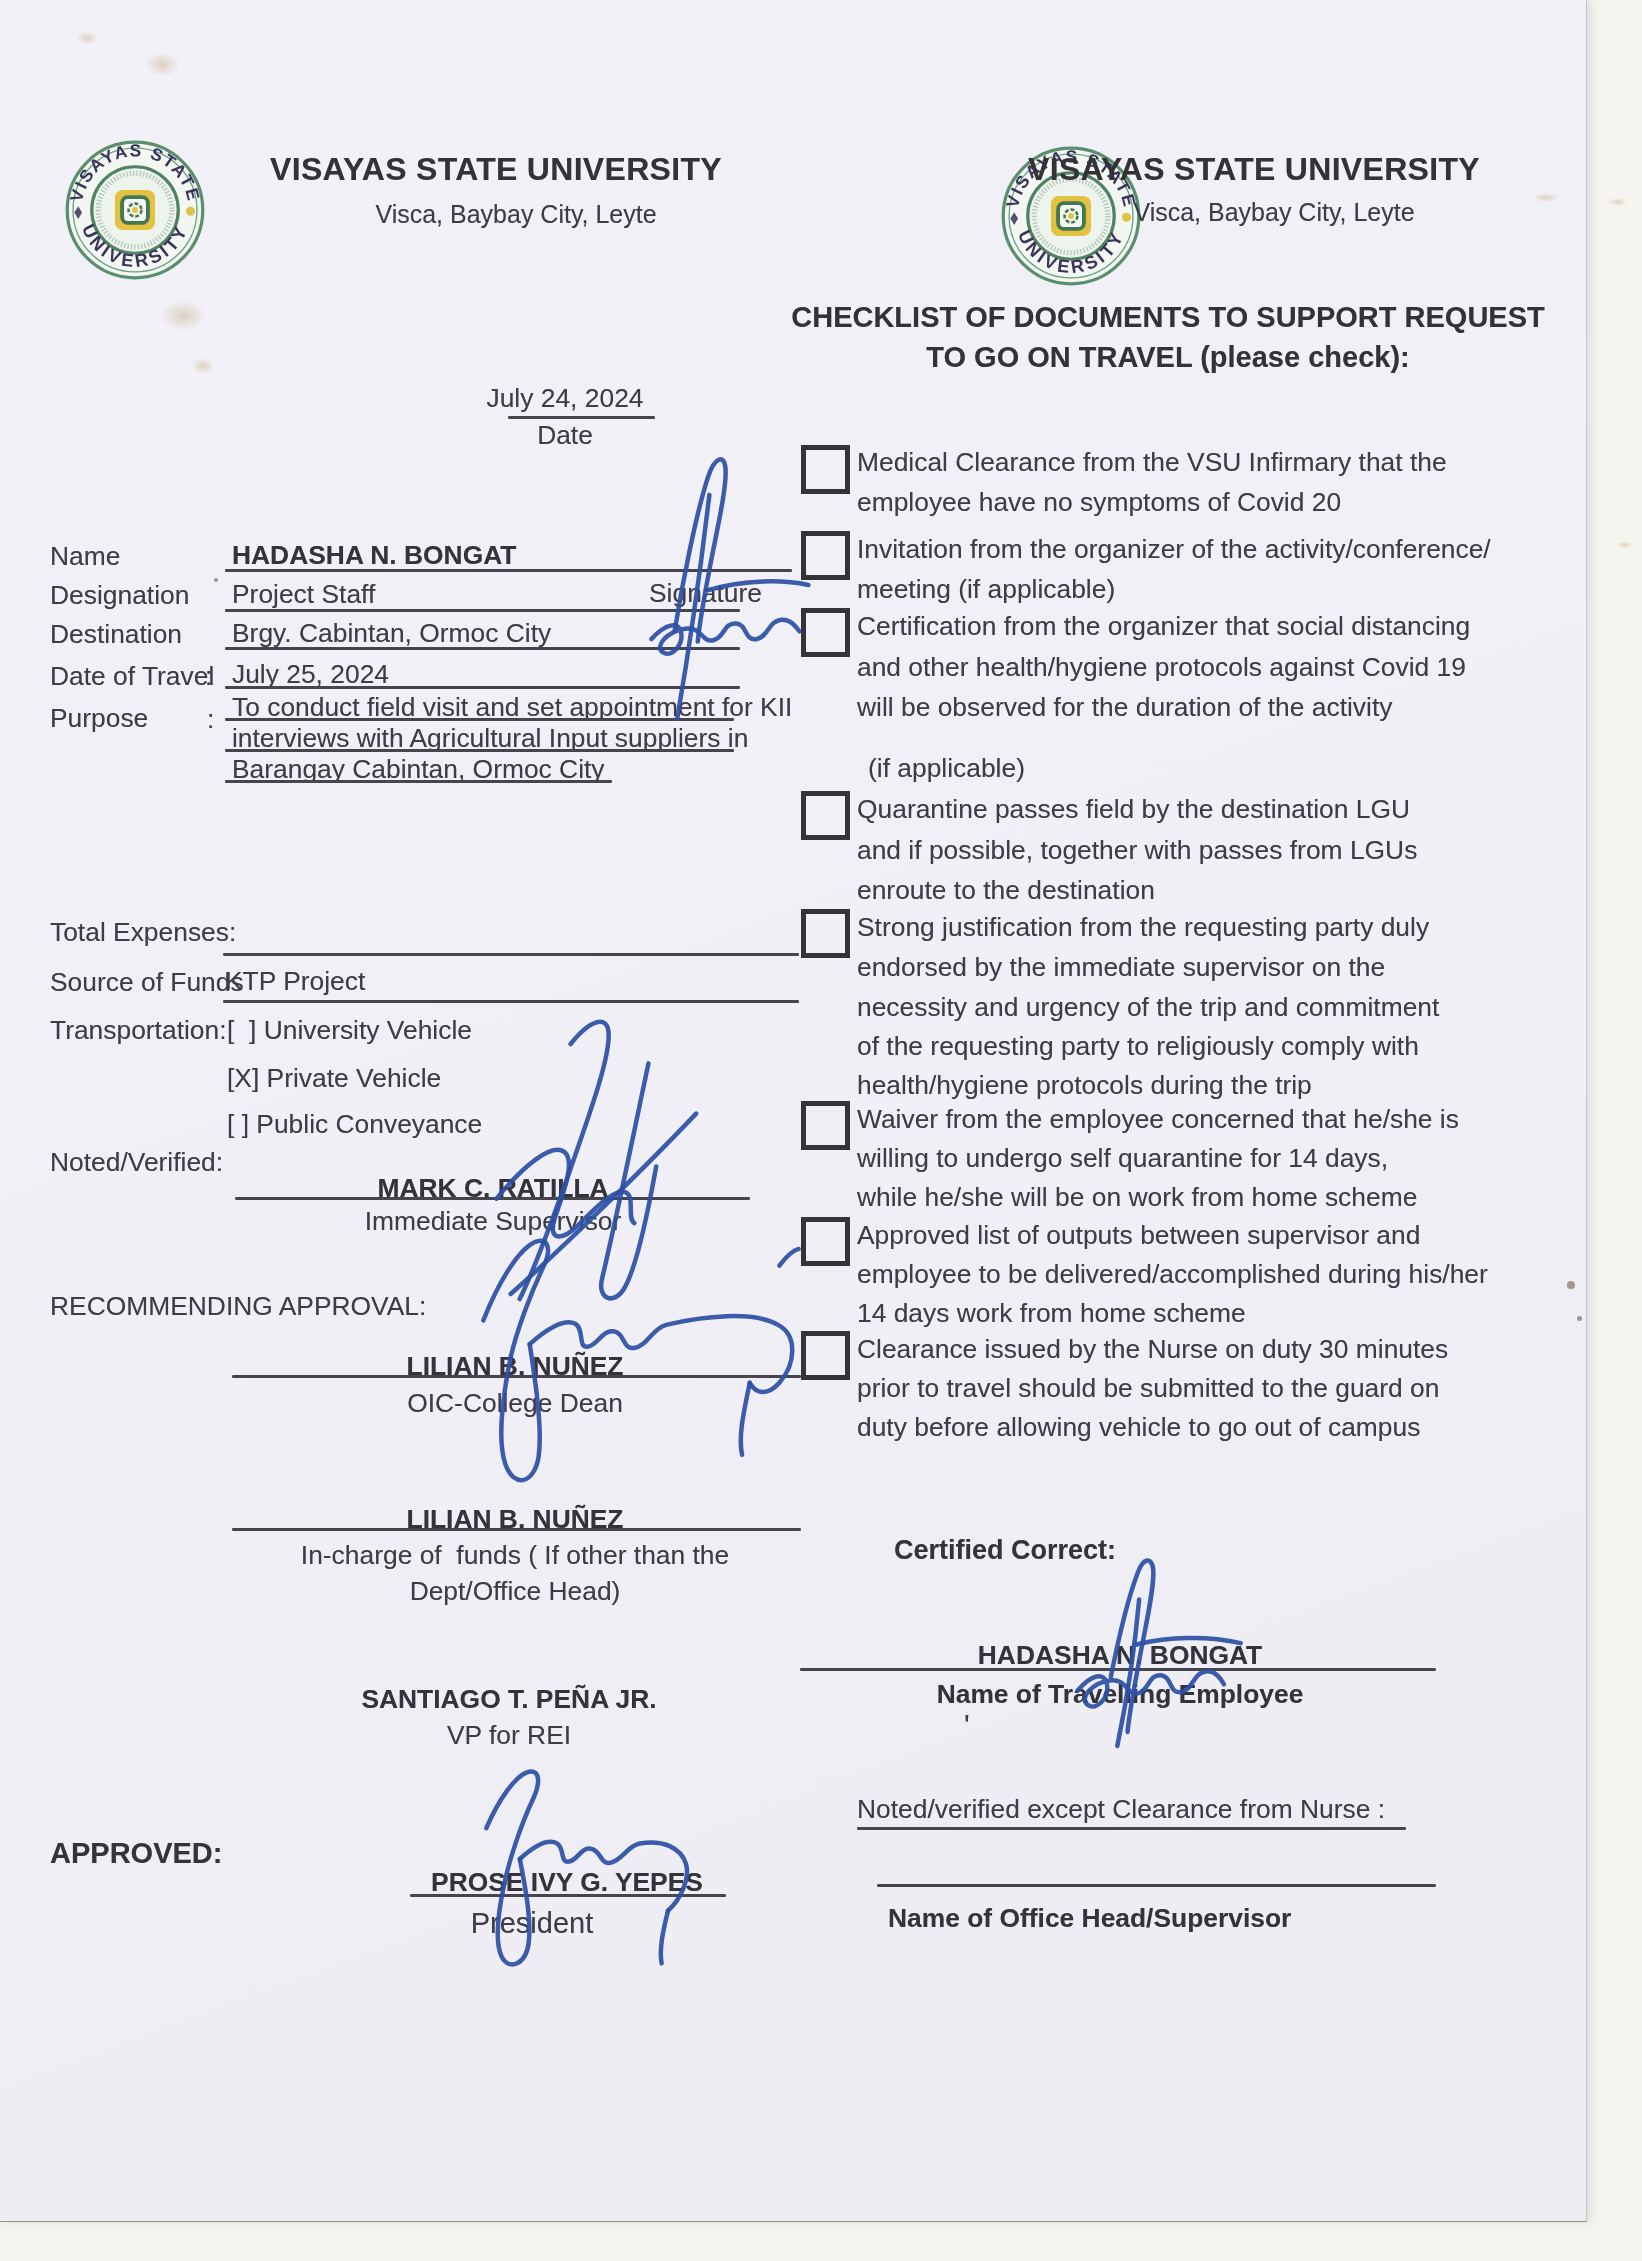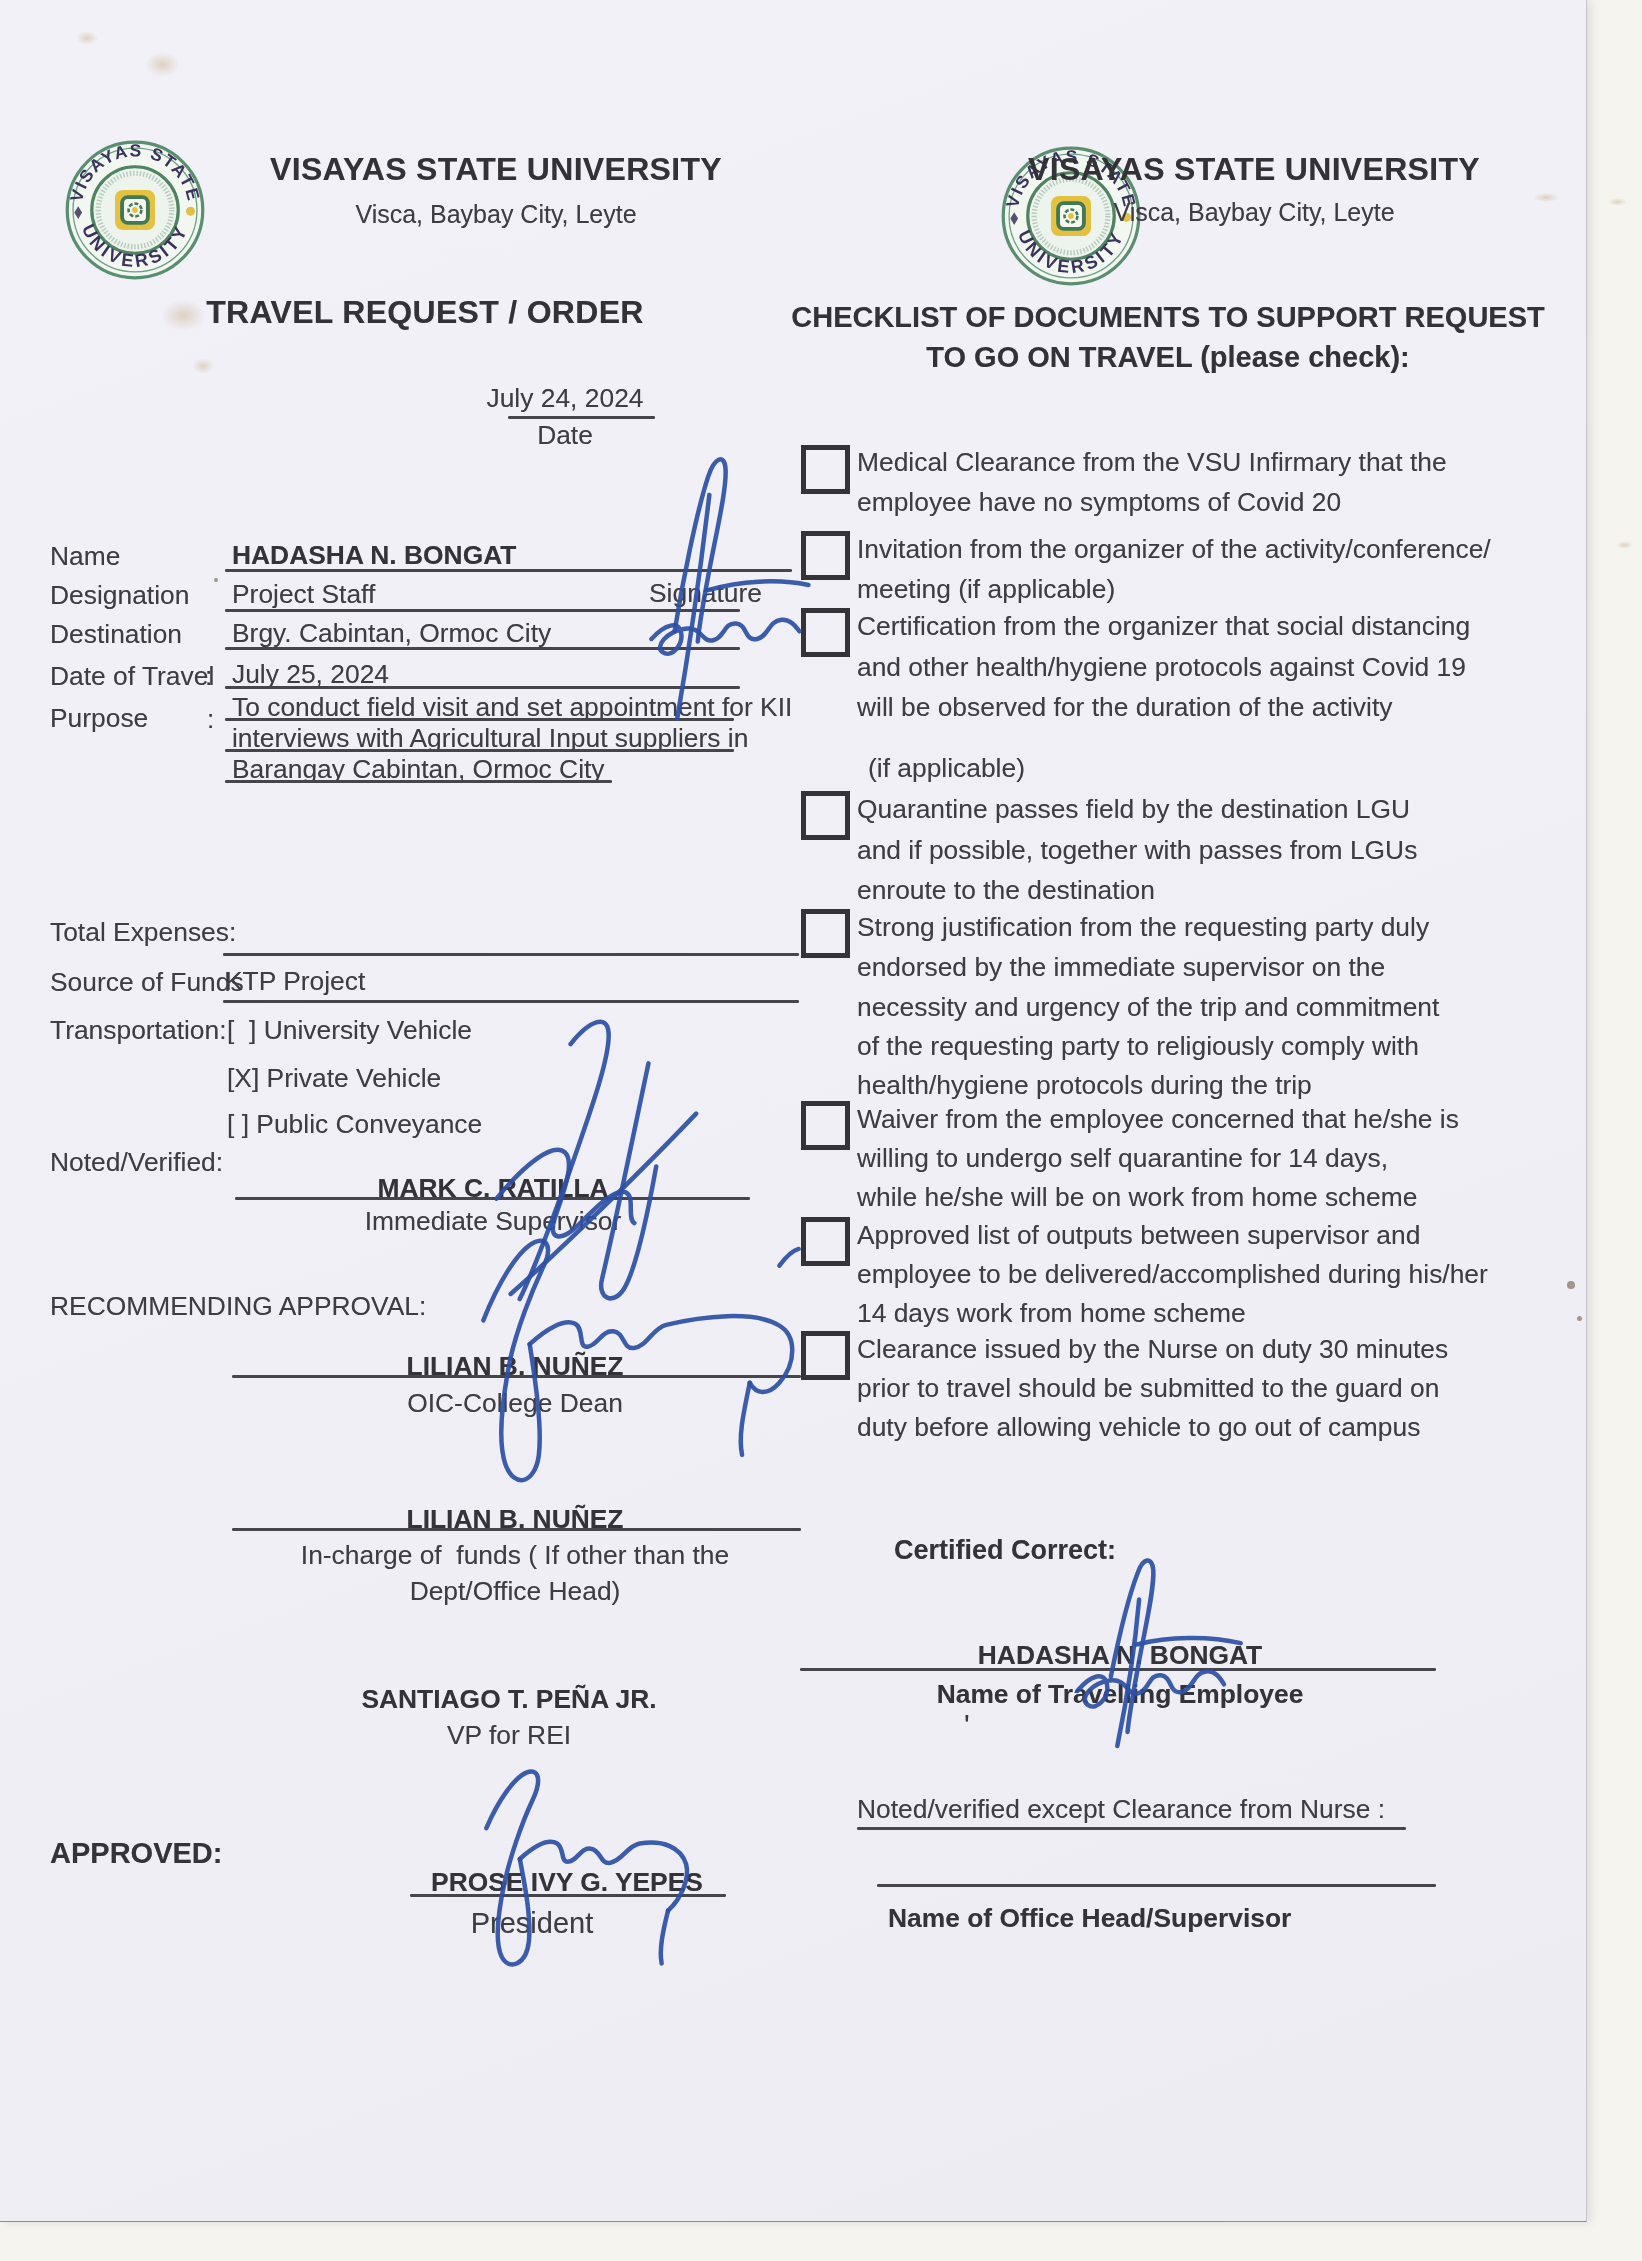--- a/index.html
+++ b/index.html
@@ -16,21 +16,21 @@
     border-bottom:1.9px solid #8f8e89;
     box-shadow:3.9px 0 9px rgba(110,110,125,.18);
   }
   .t{
     position:absolute;font-size:26.4px;color:#3e3d44;line-height:1.12;
     white-space:pre;text-shadow:0 0 0.6px rgba(70,70,85,.40);
   }
   .b{font-weight:bold;color:#343339;}
   .c{transform:translateX(-50%);}
   .h1{font-size:32px;font-weight:bold;color:#333237;letter-spacing:0.3px;}
-  .h2{font-size:25px;}
+  .h2{font-size:25px;margin-left:20px;}
   .h3{font-size:29px;font-weight:bold;color:#333237;}
   .hl{position:absolute;background:#46454b;height:3.2px;border-radius:1.3px;}
   .hl4{height:2.6px;}
   .cbox{
     position:absolute;left:801px;width:39px;height:39px;
     border:5.2px solid #333338;background:transparent;
   }
   .sig{position:absolute;}
   .sig path{fill:none;stroke:#2d50a5;stroke-width:7;stroke-linecap:round;stroke-linejoin:round;opacity:.93;}
   .logo{position:absolute;width:142px;height:142px;filter:saturate(.9) blur(0.3px);}
@@ -56,21 +56,20 @@
     <circle cx="196" cy="112" r="7" fill="#e5c23a"></circle>
     <path d="M22,104 l6,10 -6,10 -6,-10 z" fill="#3a3261" opacity="0.85"></path>
     <path id="arcT_L" d="M 27,110 A 83,83 0 0 1 193,110" fill="none"></path>
     <path id="arcB_L" d="M 24,112 A 86,86 0 0 0 196,112" fill="none"></path>
     <text class="seal-t"><textPath href="#arcT_L" startOffset="50%" text-anchor="middle">VISAYAS STATE</textPath></text>
     <text class="seal-b"><textPath href="#arcB_L" startOffset="50%" text-anchor="middle">UNIVERSITY</textPath></text>
   </svg>
 
   <div class="t h1 c" style="left:496px;top:152px">VISAYAS STATE UNIVERSITY</div>
   <div class="t h2 c" style="left:496px;top:200px">Visca, Baybay City, Leyte</div>
-  <div class="t h1 c" style="left:425px;top:295px">TRAVEL REQUEST / ORDER</div>
 
   <div class="t c" style="left:565px;top:384px">July 24, 2024</div>
   <div class="hl hl4" style="left:508px;top:416px;width:147px"></div>
   <div class="t c" style="left:565px;top:421px">Date</div>
 
   <div class="t" style="left:50px;top:542px">Name</div>
   <div class="t b" style="left:232px;top:541px">HADASHA N. BONGAT</div>
   <div class="hl" style="left:225px;top:569px;width:567px"></div>
   <div class="t" style="left:649px;top:579px">Signature</div>
 

